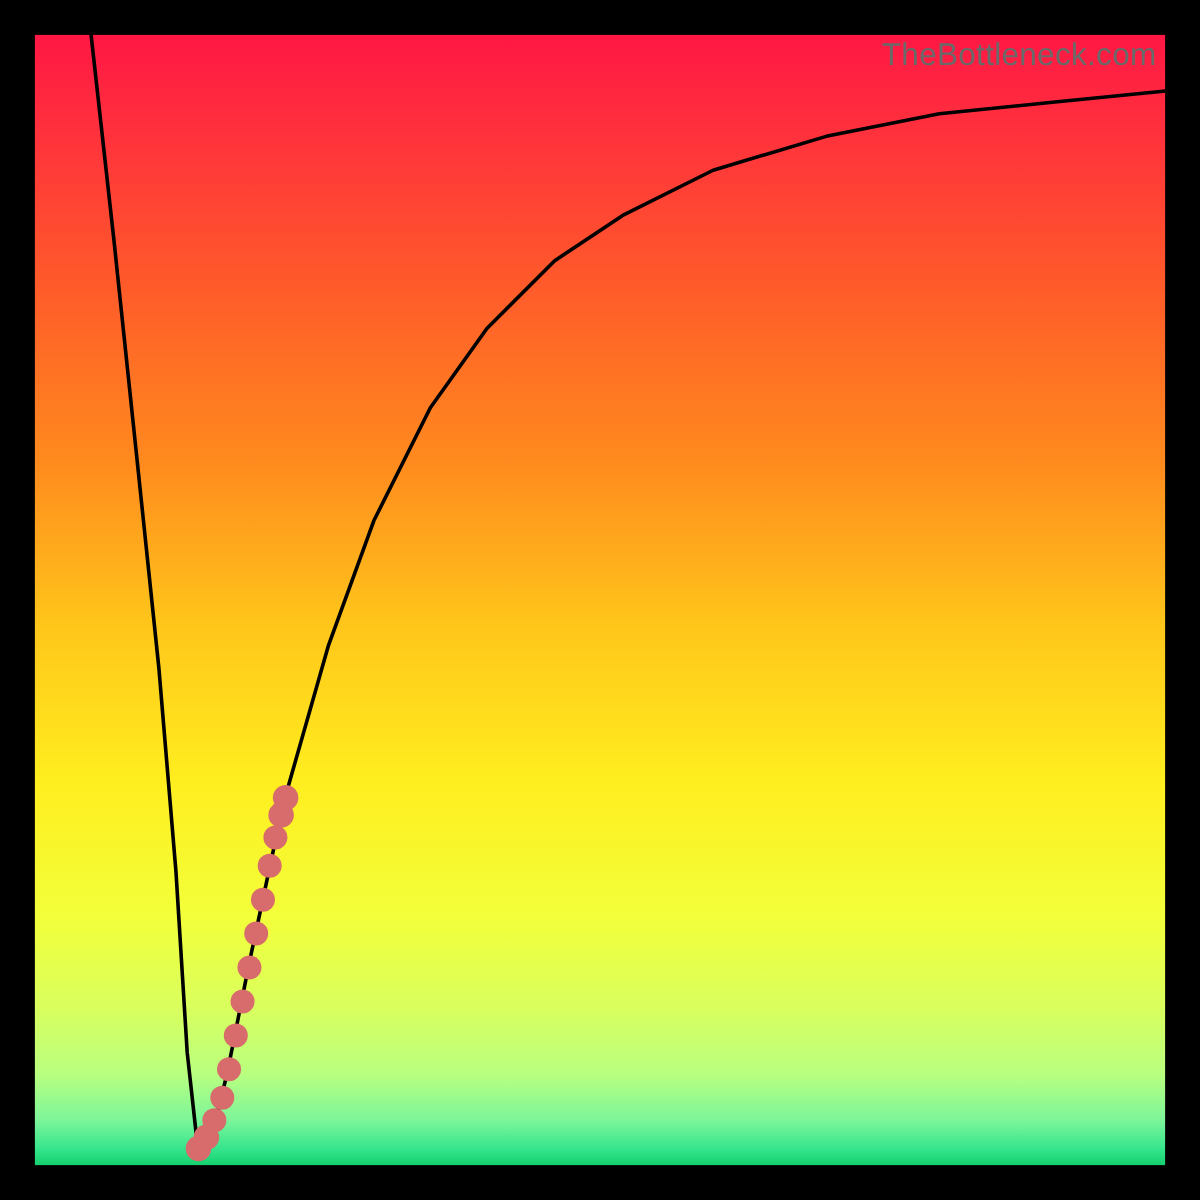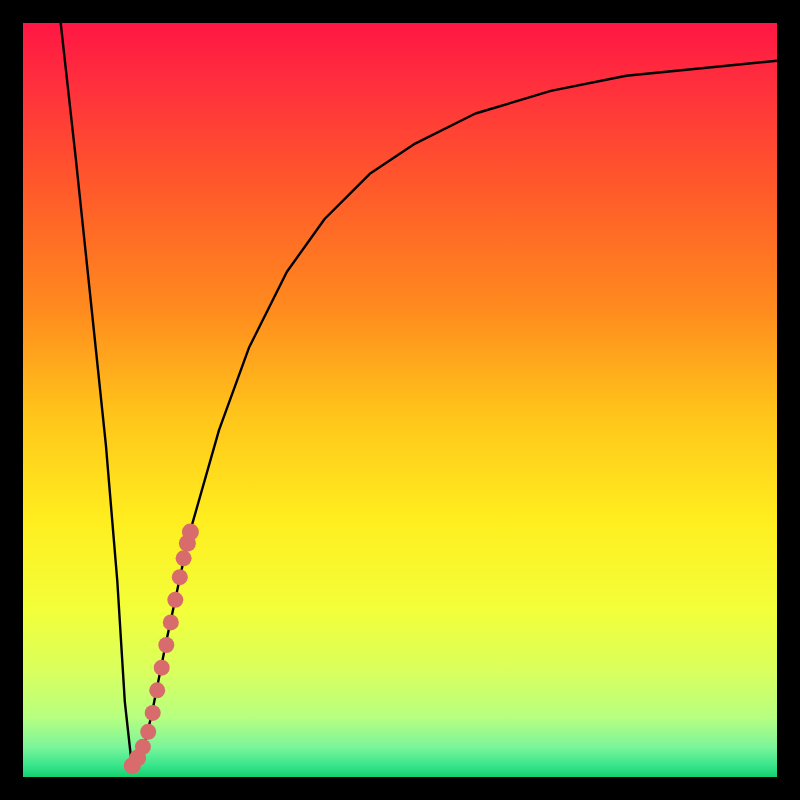--- a/index.html
+++ b/index.html
@@ -65,20 +65,21 @@
             <stop offset="86%" stop-color="#d9ff5e"></stop>
             <stop offset="92%" stop-color="#b8ff80"></stop>
             <stop offset="96%" stop-color="#7cf59a"></stop>
             <stop offset="98.5%" stop-color="#37e58c"></stop>
             <stop offset="100%" stop-color="#14d06e"></stop>
           </linearGradient>
       </defs>
       <rect x="0" y="0" width="754" height="754" fill="url(#bg)"></rect>
     </svg>
 
+    <div class="watermark">TheBottleneck.com</div>
 
     <svg width="754" height="754" viewBox="0 0 754 754">
       <path id="curve-path" fill="none" stroke="#000000" stroke-width="2.4" stroke-linecap="round" stroke-linejoin="round" d="M37.7 0.0 L52.8 135.7 L67.9 279.0 L82.9 422.2 L94.3 558.0 L101.8 678.6 L109.3 746.5 L116.9 738.9 L128.2 693.7 L143.3 618.3 L165.9 512.7 L196.0 407.2 L226.2 324.2 L263.9 248.8 L301.6 196.0 L346.8 150.8 L392.1 120.6 L452.4 90.5 L527.8 67.9 L603.2 52.8 L678.6 45.2 L754.0 37.7"></path>
       <g id="dots">
           <circle cx="109.3" cy="742.7" r="8.5" fill="#d86b6b"></circle>
           <circle cx="114.6" cy="735.1" r="8.5" fill="#d86b6b"></circle>
           <circle cx="119.9" cy="723.8" r="8" fill="#d86b6b"></circle>
           <circle cx="125.2" cy="708.8" r="8" fill="#d86b6b"></circle>
           <circle cx="129.7" cy="689.9" r="8" fill="#d86b6b"></circle>
           <circle cx="134.2" cy="667.3" r="8" fill="#d86b6b"></circle>

